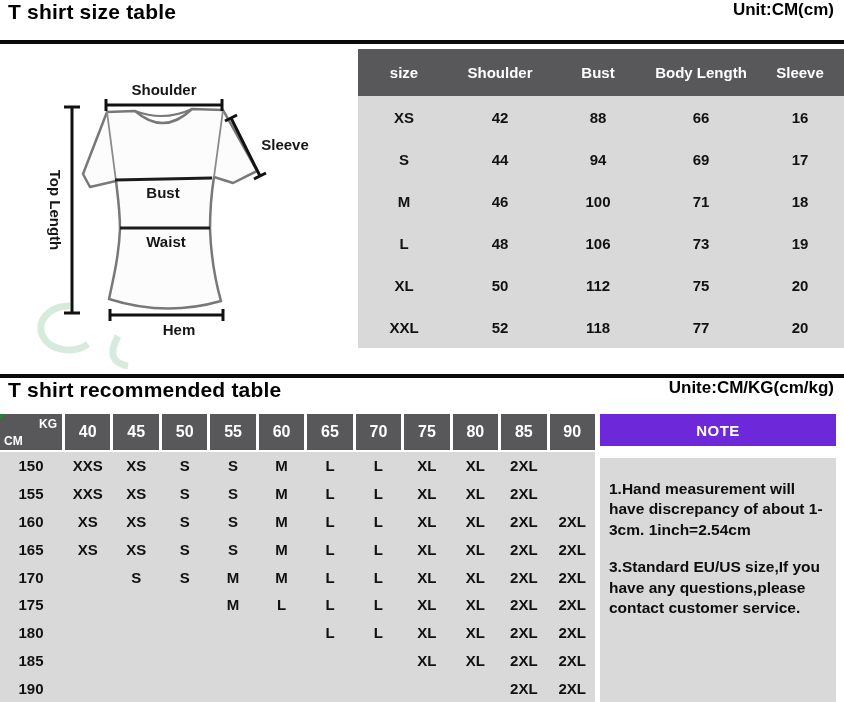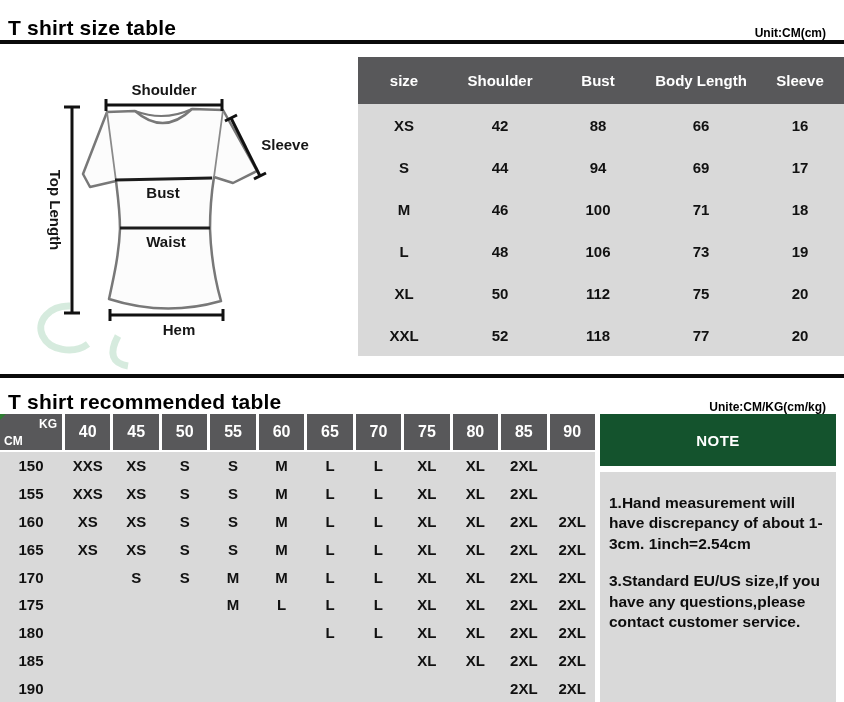--- a/index.html
+++ b/index.html
@@ -1,31 +1,31 @@
 <!DOCTYPE html>
 <html><head>
 <meta charset="utf-8">
 <style>
   * { margin:0; padding:0; box-sizing:border-box; }
   html,body { width:844px; height:702px; background:#fff; overflow:hidden;
               font-family:"Liberation Sans","DejaVu Sans",sans-serif; }
-  .bar { height:40px; display:flex; justify-content:space-between; align-items:flex-end; padding:0 18px 0 8px; }
+  .bar { height:40px; display:flex; justify-content:space-between; align-items:flex-start; padding:0 10px 0 8px; }
   .bar .title { font-size:21px; font-weight:bold; color:#000; letter-spacing:.2px; }
-  .bar .unit  { font-size:12px; font-weight:bold; color:#000; }
+  .bar .unit  { font-size:17px; font-weight:bold; color:#000; }
   .rule { height:4px; background:#0a0a0a; }
 
   
   .top-main { display:flex; height:330px; }
   .diagram { width:358px; height:330px; position:relative; }
   .diagram svg { position:absolute; left:0; top:0; }
   .dlabel { position:absolute; font-size:15px; font-weight:600; color:#161616; white-space:nowrap;
             transform:translate(-50%,-50%); }
   .dlabel.vert { transform:translate(-50%,-50%) rotate(90deg); }
 
-  .size-table { width:574px; margin-top:13px;padding-left:36px; }
+  .size-table { width:574px; margin-top:5px;padding-left:36px; }
   .st-grid { display:grid; grid-template-columns:92px 100px 96px 110px 88px; text-align:center; }
   .st-header { height:47px; background:#58585a; }
   .st-header span { color:#fff; font-size:15px; font-weight:bold; align-self:center; }
   .st-row { height:42px; background:#d9d9d9; }
   .st-row span { color:#111; font-size:15px; font-weight:bold; align-self:center; }
 
   
   .rec { display:flex; height:288px; padding-right:8px; }
   .rec-left { width:595px; }
   .rec-grid { display:grid; grid-template-columns:62px repeat(11,1fr); column-gap:3px; text-align:center; }
@@ -35,21 +35,21 @@
   .corner { position:relative; background:#58585a; }
   .corner .kg { position:absolute; top:3px; right:5px; font-size:12px; font-weight:bold; color:#fff; }
   .corner .cm { position:absolute; bottom:2px; left:4px; font-size:12px; font-weight:bold; color:#fff; }
   .corner .dot { position:absolute; top:0; left:0; width:0; height:0;
                  border-top:6px solid #2f7d32; border-right:6px solid transparent; }
   .rec-body { background:#d9d9d9; height:250px; display:flex; flex-direction:column; }
   .rec-row { flex:1; align-items:center; }
   .rec-row span { font-size:15px; font-weight:bold; color:#111; }
 
   .rec-note { width:236px; margin-left:5px; }
-  .note-header { height:52px; margin-bottom:6px; background:#14532d; color:#fff; font-size:15px;
+  .note-header { height:32px; margin-bottom:12px; background:#6d28d9; color:#fff; font-size:15px;
                  font-weight:bold; display:flex; align-items:center; justify-content:center; letter-spacing:.5px; }
   .note-body { background:#d9d9d9; height:250px; padding:21px 9px 0 9px; }
   .note-body p { font-size:15.5px; font-weight:bold; color:#0d0d0d; line-height:1.32; margin-bottom:17px; }
 </style>
 </head>
 <body>
 
 <div class="bar">
   <span class="title">T shirt size table</span>
   <span class="unit">Unit:CM(cm)</span>

